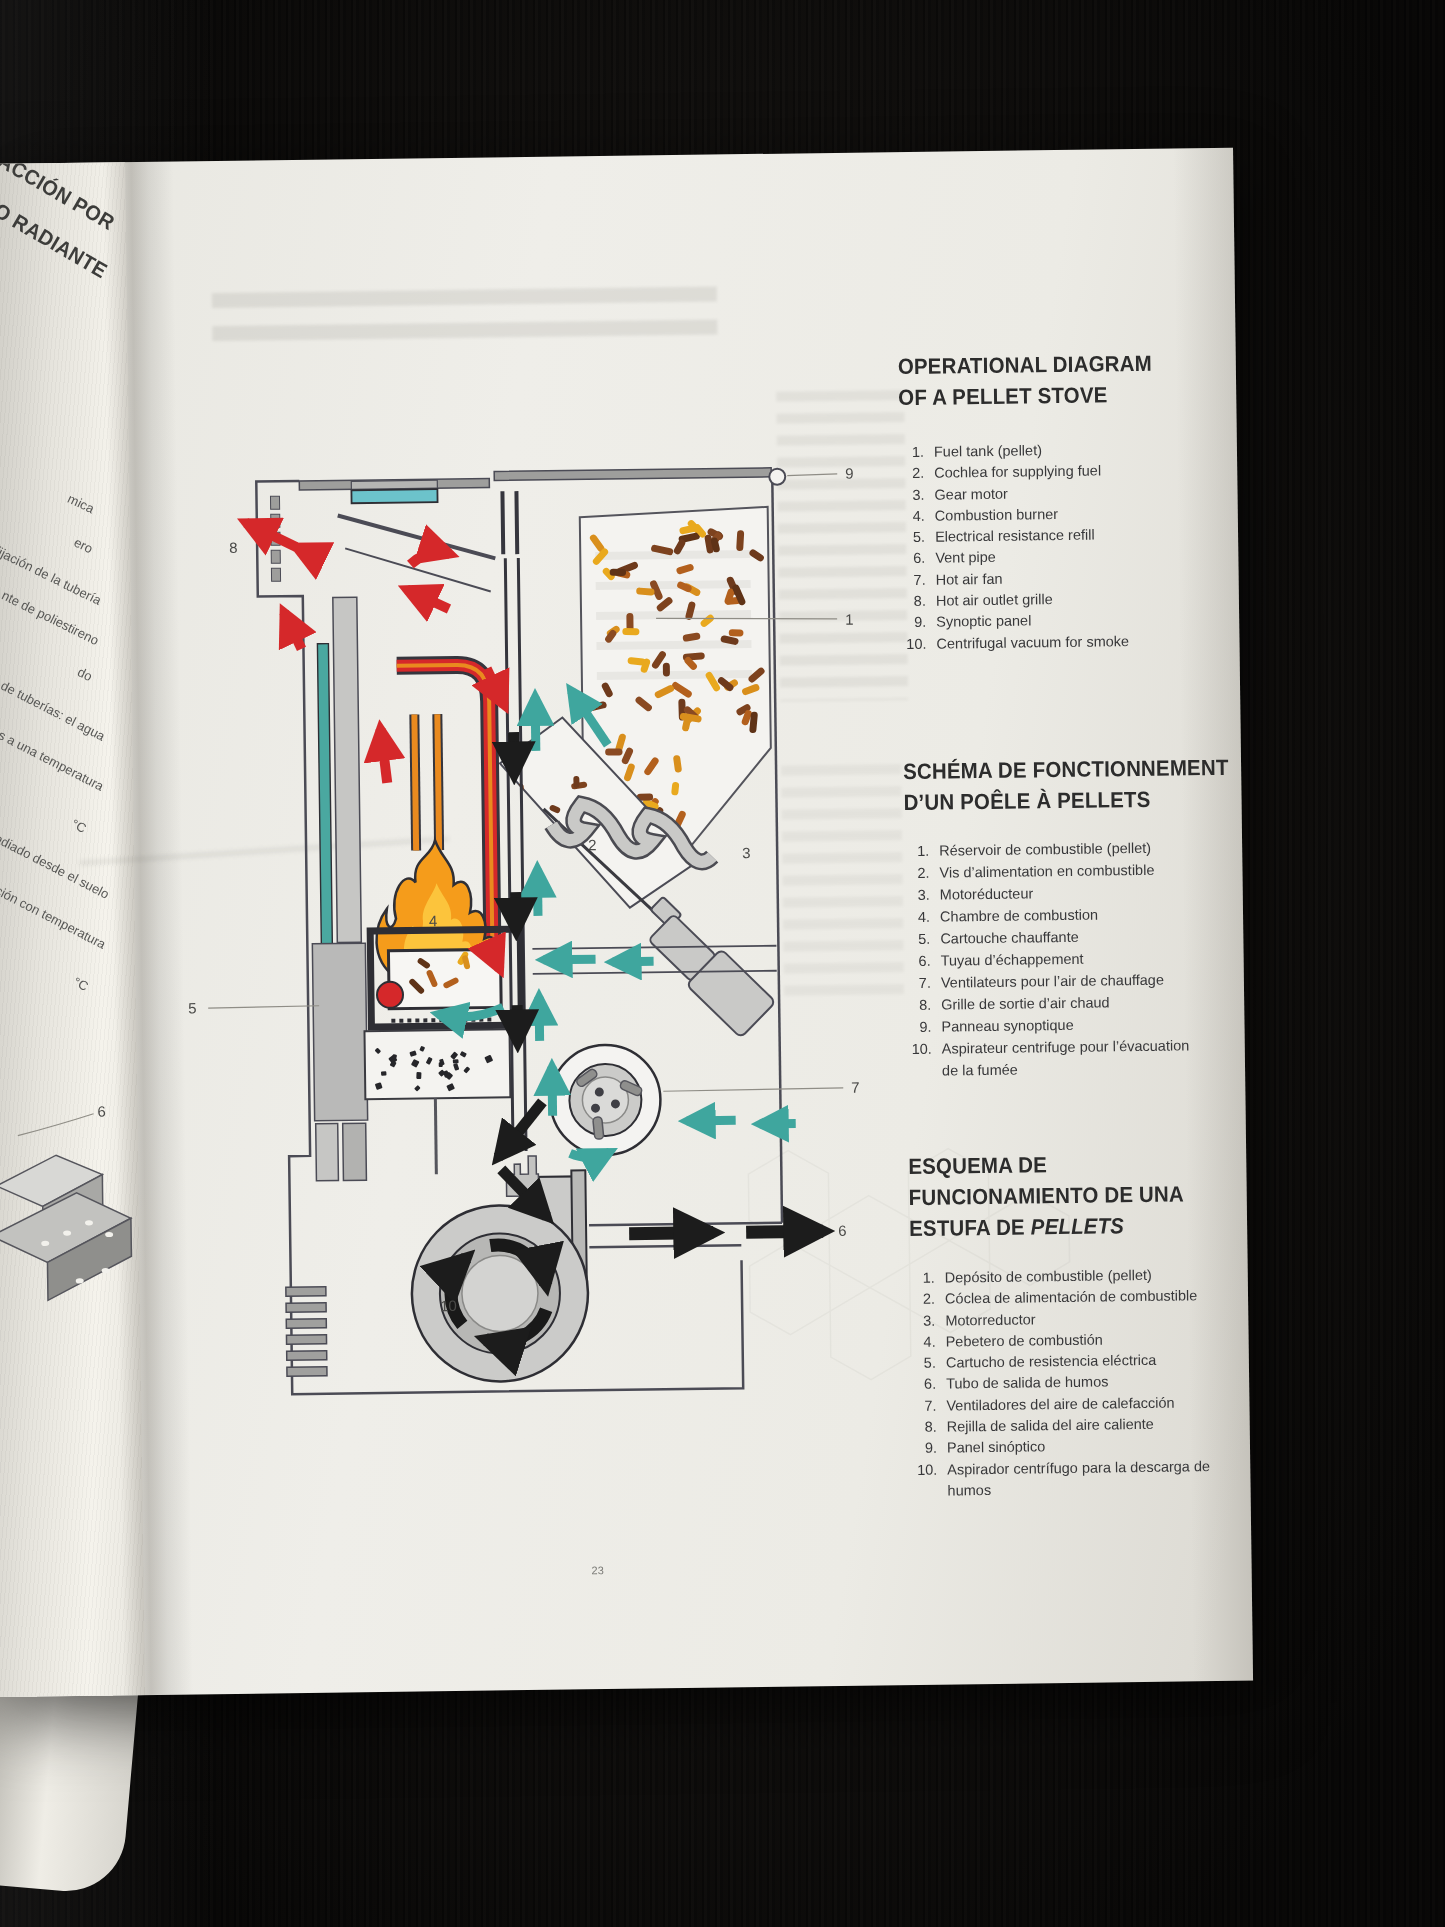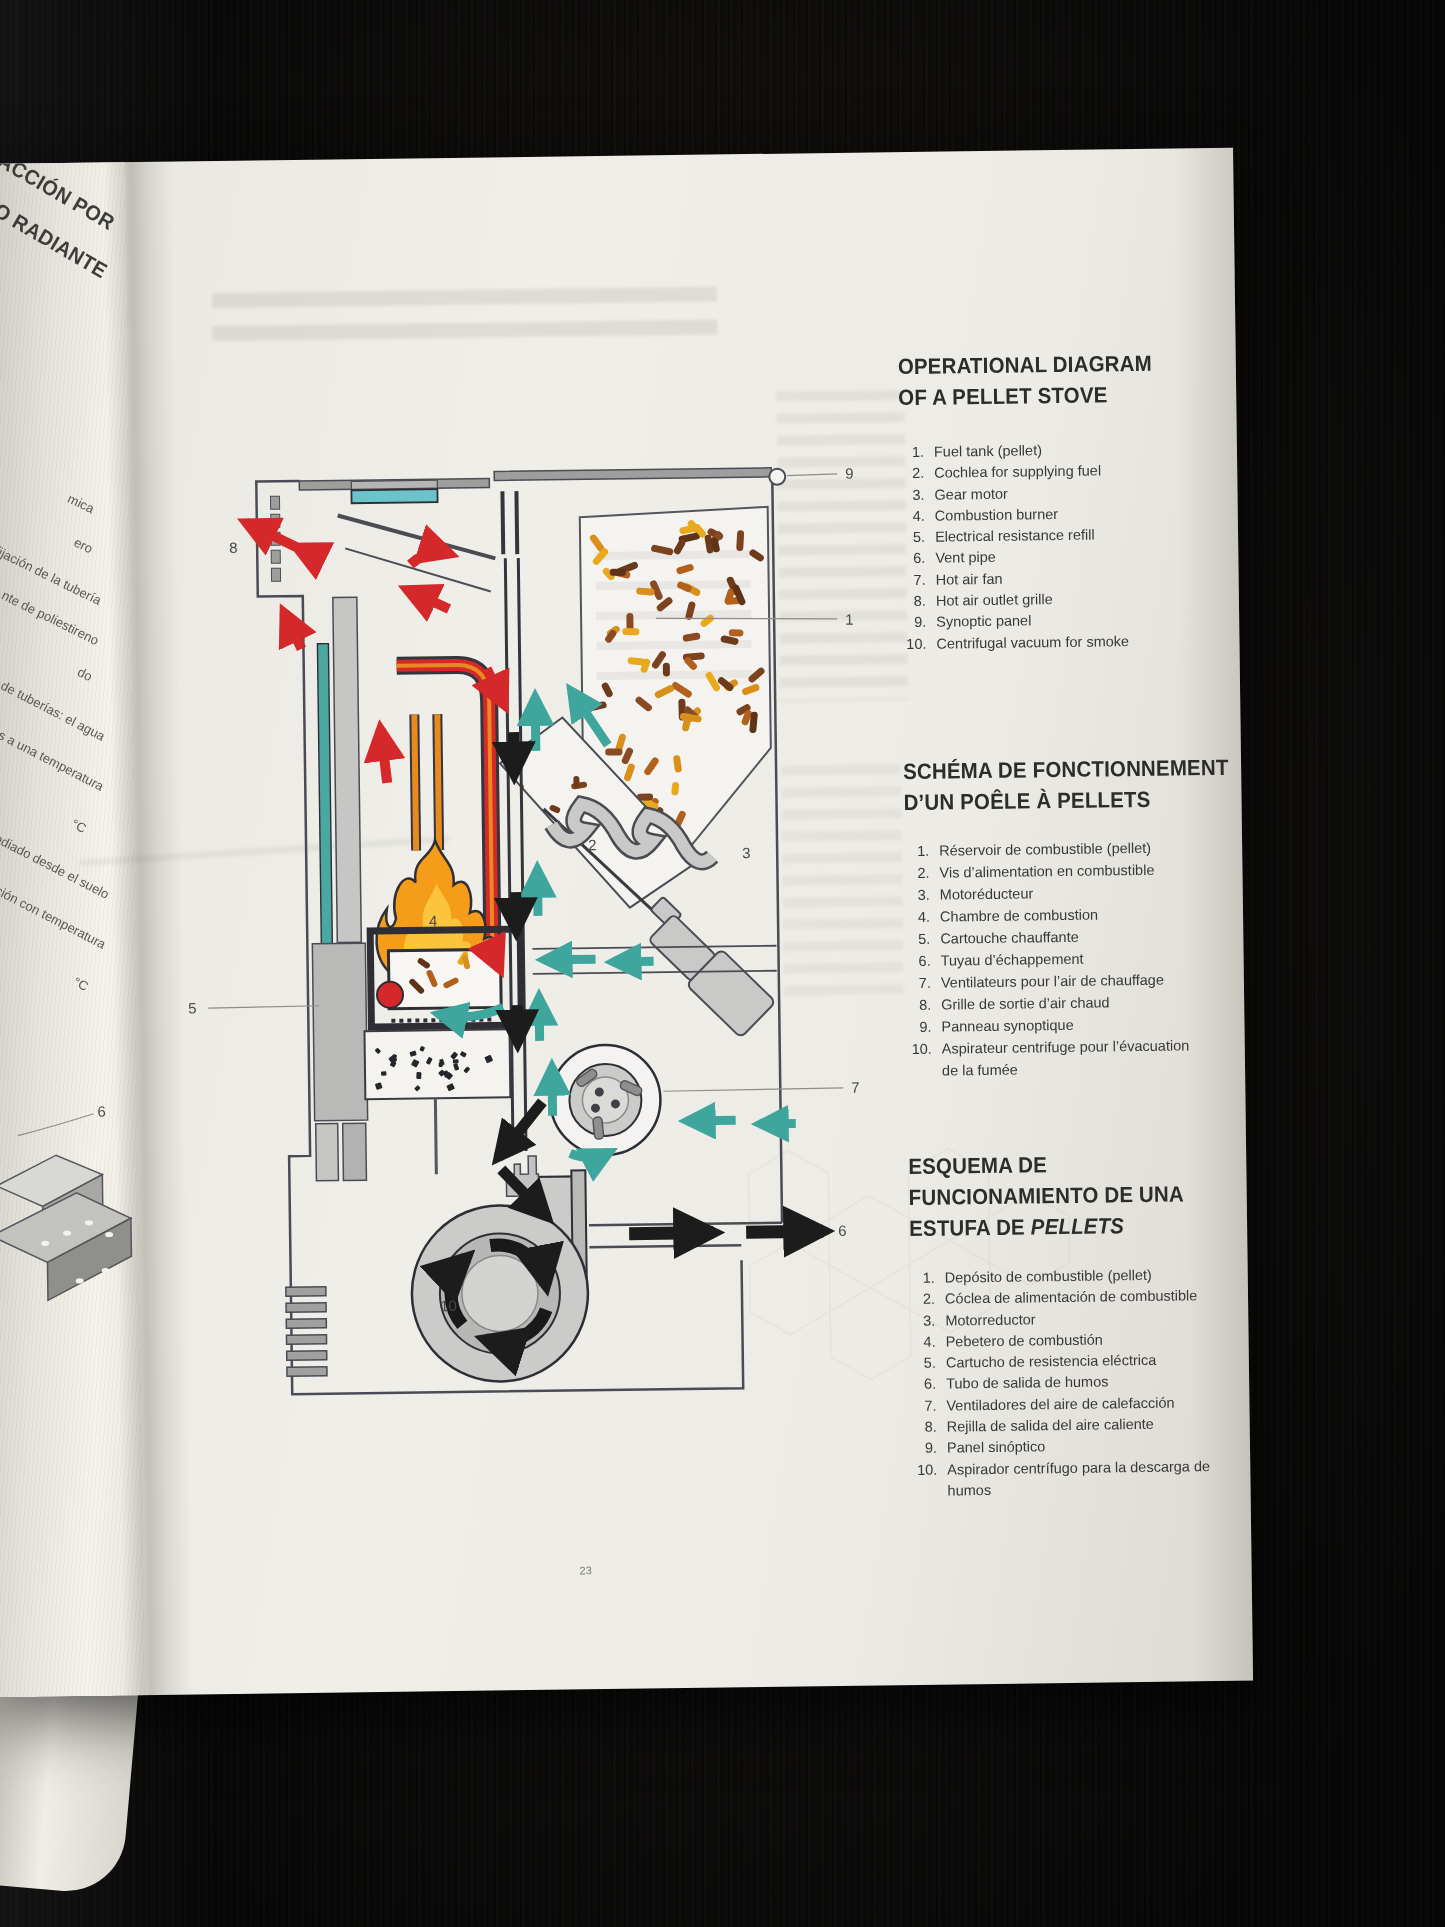--- a/index.html
+++ b/index.html
@@ -42,21 +42,21 @@
   .ghost.big{background:repeating-linear-gradient(180deg,#6f6d66 0 15px,transparent 15px 33px);}
   
   .sec-title{position:absolute;font-weight:700;font-size:22px;line-height:31px;
     color:#2c2c2c;letter-spacing:.2px;transform:scaleX(.93);transform-origin:left top;white-space:nowrap;}
   .sec-title .it{font-style:italic;}
   .list{position:absolute;left:915px;width:305px;color:#38383a;font-size:14.5px;line-height:21.3px;}
   .list li{display:flex;list-style:none;}
   .list .num{width:30px;text-align:right;margin-right:10px;flex:none;}
   .list .txt{white-space:pre-line;}
   ol{margin:0;padding:0;}
-  .page-num{position:absolute;left:586px;top:1408px;font-size:11px;color:#7b7b77;}
+  .page-num{position:absolute;left:598px;top:1408px;font-size:11px;color:#7b7b77;}
   svg text{font-family:"Liberation Sans",sans-serif;}
   .callout{fill:#4a4a48;font-size:15px;}
   .callout-line{stroke:#8f8d86;stroke-width:1.2;fill:none;}
 </style>
 </head>
 <body>
 
 <div class="desk"></div>
 <div class="desk-sheen"></div>
 <div class="edge-below"></div>

